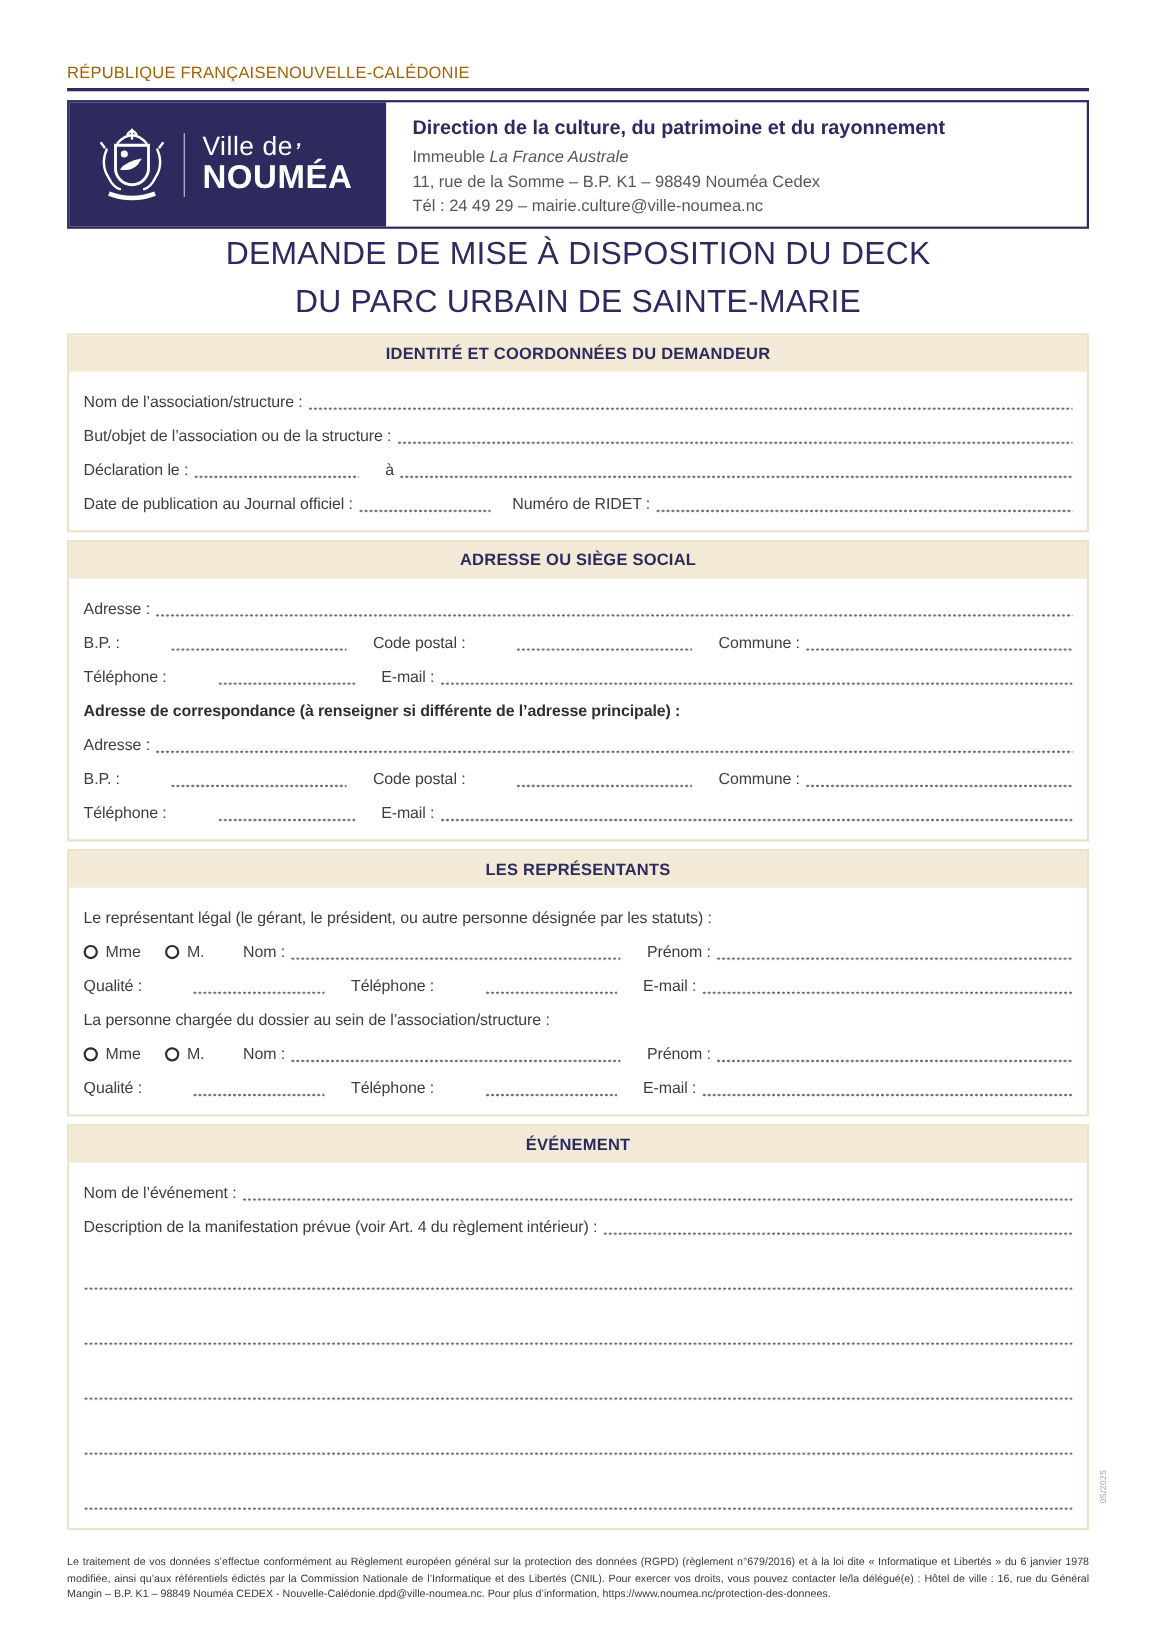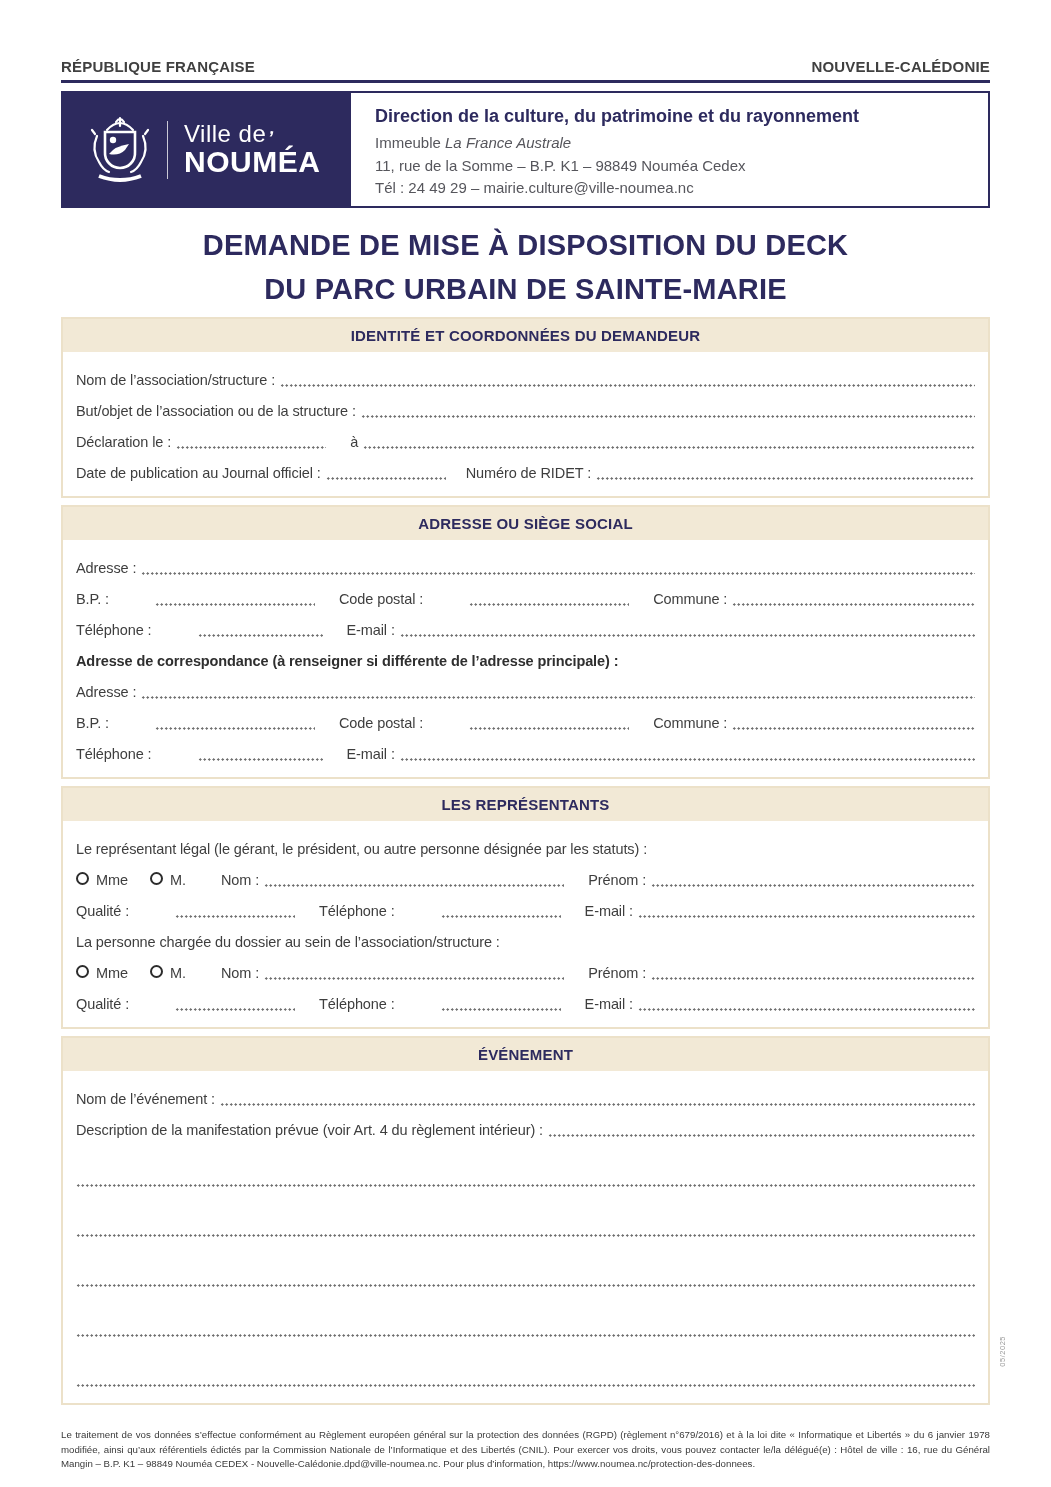--- a/index.html
+++ b/index.html
@@ -7,62 +7,62 @@
   body {
     width: 1051px; height: 1487px;
     font-family: "Liberation Sans", sans-serif;
     color: #3e3e3e;
     position: relative;
     overflow: hidden;
   }
   .page { position: absolute; left: 61px; top: 0; width: 929px; }
 
   
-  .top-row { display: flex; justify-content: space-between; padding-top: 58px;
-             font-size: 15px; font-weight: bold; color: #404040; letter-spacing: .2px; }
+  .top-row { display: flex; padding-top: 58px;
+             font-size: 15px; font-weight: normal; color: #a16207; letter-spacing: .2px; }
   .top-rule { border-bottom: 3px solid #2d2a5e; margin-top: 5px; }
 
   
   .header { display: flex; border: 2px solid #2d2a5e; margin-top: 8px; height: 117px; }
   .logo-box { width: 288px; background: #2d2a5e; color: #fff;
               display: flex; align-items: center; padding-left: 24px; flex: 0 0 288px; }
   .logo-divider { width: 1px; height: 58px; background: rgba(255,255,255,.75); margin: 0 16px 0 14px; }
   .logo-text { line-height: 1.05; }
   .logo-line1 { font-size: 24px; font-weight: 300; letter-spacing: .5px; }
   .logo-accent { display: inline-block; transform: translateY(-8px) rotate(12deg); font-size: 18px; font-weight: bold; margin-left: 4px; }
   .logo-line2 { font-size: 30px; font-weight: 800; letter-spacing: .5px; }
   .dir-box { flex: 1; padding: 13px 10px 0 24px; }
   .dir-title { font-size: 18px; font-weight: bold; color: #2d2a5e; margin-bottom: 5px; }
   .dir-line { font-size: 15px; color: #56565c; line-height: 1.5; }
   .italic { font-style: italic; }
 
   
-  .main-title { margin-top: 16px; text-align: center; color: #2d2a5e;
-                font-size: 29px; font-weight: 700; line-height: 1.5; letter-spacing: .2px; }
+  .main-title { margin-top: 2px; text-align: center; color: #2d2a5e;
+                font-size: 29px; font-weight: 400; line-height: 1.5; letter-spacing: .2px; }
 
   
   .sections { margin-top: 6px; }
   .section { border: 2px solid #ece1c9; margin-bottom: 7px; background: #fff; }
   .band { background: #f2e9d6; color: #2d2a5e; font-weight: bold; font-size: 15px;
           text-align: center; padding: 8px 0; letter-spacing: .2px; }
   .content { padding: 5px 13px 15px 13px; }
 
   .row { display: flex; align-items: flex-end; margin-top: 15px; font-size: 14.5px; letter-spacing: -.1px; }
   .lbl { white-space: nowrap; }
   .bold-lbl { font-weight: bold; color: #2f2f2f; }
   .dots { flex: 1 1 auto; height: 13px; margin-left: 5px; margin-bottom: 1px;
           background-image: radial-gradient(circle, #6f6f6f 1px, transparent 1.25px);
           background-size: 4.5px 3px; background-repeat: repeat-x; background-position: 0 bottom; }
   .dots.fixed { flex: 0 0 auto; } .w120 { width: 120px; } .w125 { width: 125px; }
   .w150 { width: 150px; } .w160 { width: 160px; } .w300 { width: 300px; } .gap20 { margin-right: 20px; } .gap24 { margin-right: 24px; gap: 41px; }
   .cell { display: flex; align-items: flex-end; }
   .radio { width: 13px; height: 13px; border: 2px solid #2c2c2c; border-radius: 50%;
            display: inline-block; margin: 0 7px 1px 0; flex: 0 0 13px; }
   .radio-group { display: flex; align-items: flex-end; flex: 0 0 145px; }
-  .radio-item { display: flex; align-items: flex-start; margin-right: 22px; }
+  .radio-item { display: flex; align-items: center; margin-right: 22px; }
   .cont-line { margin-top: 36px; }
   .cont-line .dots { margin-left: 0; }
 
   
   .rgpd { margin-top: 23px; font-size: 9.7px; line-height: 1.5; color: #3a3a3a; text-align: justify; }
   .side-note { position: absolute; right: 44px; top: 1336px; writing-mode: vertical-rl;
                transform: rotate(180deg); font-size: 7.5px; color: #9a9a9a; letter-spacing: .5px; }
   svg { display: block; }
 </style>
 </head>

